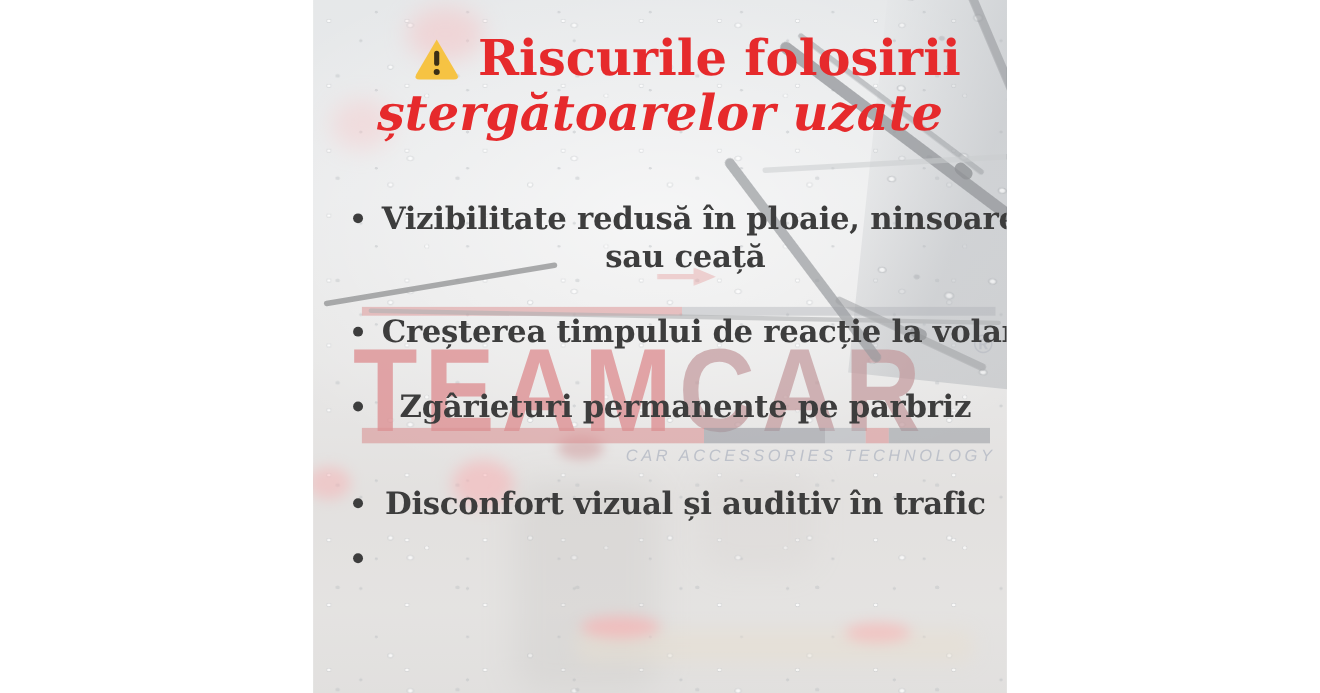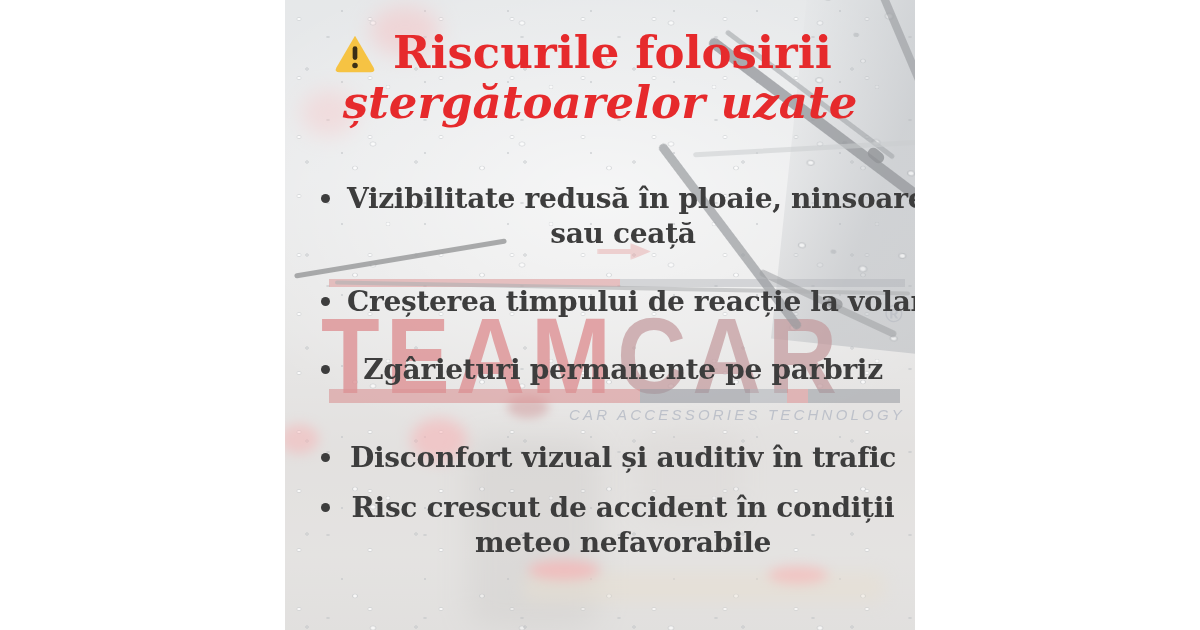--- a/index.html
+++ b/index.html
@@ -72,21 +72,21 @@
   .wm-s4{left:502px;width:21px;background:rgba(180,40,44,.6);}
   .wm-s5{left:523px;width:92px;background:rgba(46,52,66,.55);}
   .wm-slogan{position:absolute;right:10px;top:406px;font-size:15px;font-weight:400;font-style:italic;
     letter-spacing:3.2px;color:rgba(118,126,145,.95);white-space:nowrap;}
   
   .veil{position:absolute;inset:0;z-index:5;background:rgba(255,255,255,.5);pointer-events:none;}
   
   .content{position:absolute;inset:0;z-index:6;}
   .title{position:absolute;left:0;top:28px;width:100%;text-align:center;color:#e62a2c;
     font-weight:700;font-size:45px;line-height:50px;}
-  .t-line1{display:flex;align-items:center;gap:14px;white-space:nowrap;padding-left:46px;}
+  .t-line1{display:flex;align-items:center;justify-content:center;gap:14px;white-space:nowrap;padding-left:46px;}
   .t-line2{white-space:nowrap;font-style:italic;}
   .warn-svg{width:48px;height:44px;flex:0 0 auto;}
   .bullet{position:absolute;left:0;width:100%;color:#3d3d3d;font-weight:700;font-size:28px;line-height:35px;}
   .bullet .dot{position:absolute;left:36px;top:13px;width:9px;height:9px;border-radius:50%;background:#3d3d3d;}
   .btxt{margin:0 16px 0 62px;text-align:center;letter-spacing:-0.3px;}
   .bl{display:block;white-space:nowrap;}
   .bu-1{top:181px;} .bu-2{top:284px;} .bu-3{top:352px;} .bu-4{top:440px;} .bu-5{top:490px;}
 </style>
 </head>
 <body>
@@ -170,21 +170,17 @@
 
       <div class="bullet bu-4">
         <span class="dot"></span>
         <div class="btxt">
           <span class="bl">Disconfort vizual și auditiv în trafic</span>
         </div>
       </div>
 
       <div class="bullet bu-5">
         <span class="dot"></span>
-        <div class="btxt">
-          <span class="bl">Risc crescut de accident în condiții</span>
-          <span class="bl">meteo nefavorabile</span>
-        </div>
       </div>
     </div>
 
   </div>
 </div>
 
 </body></html>

